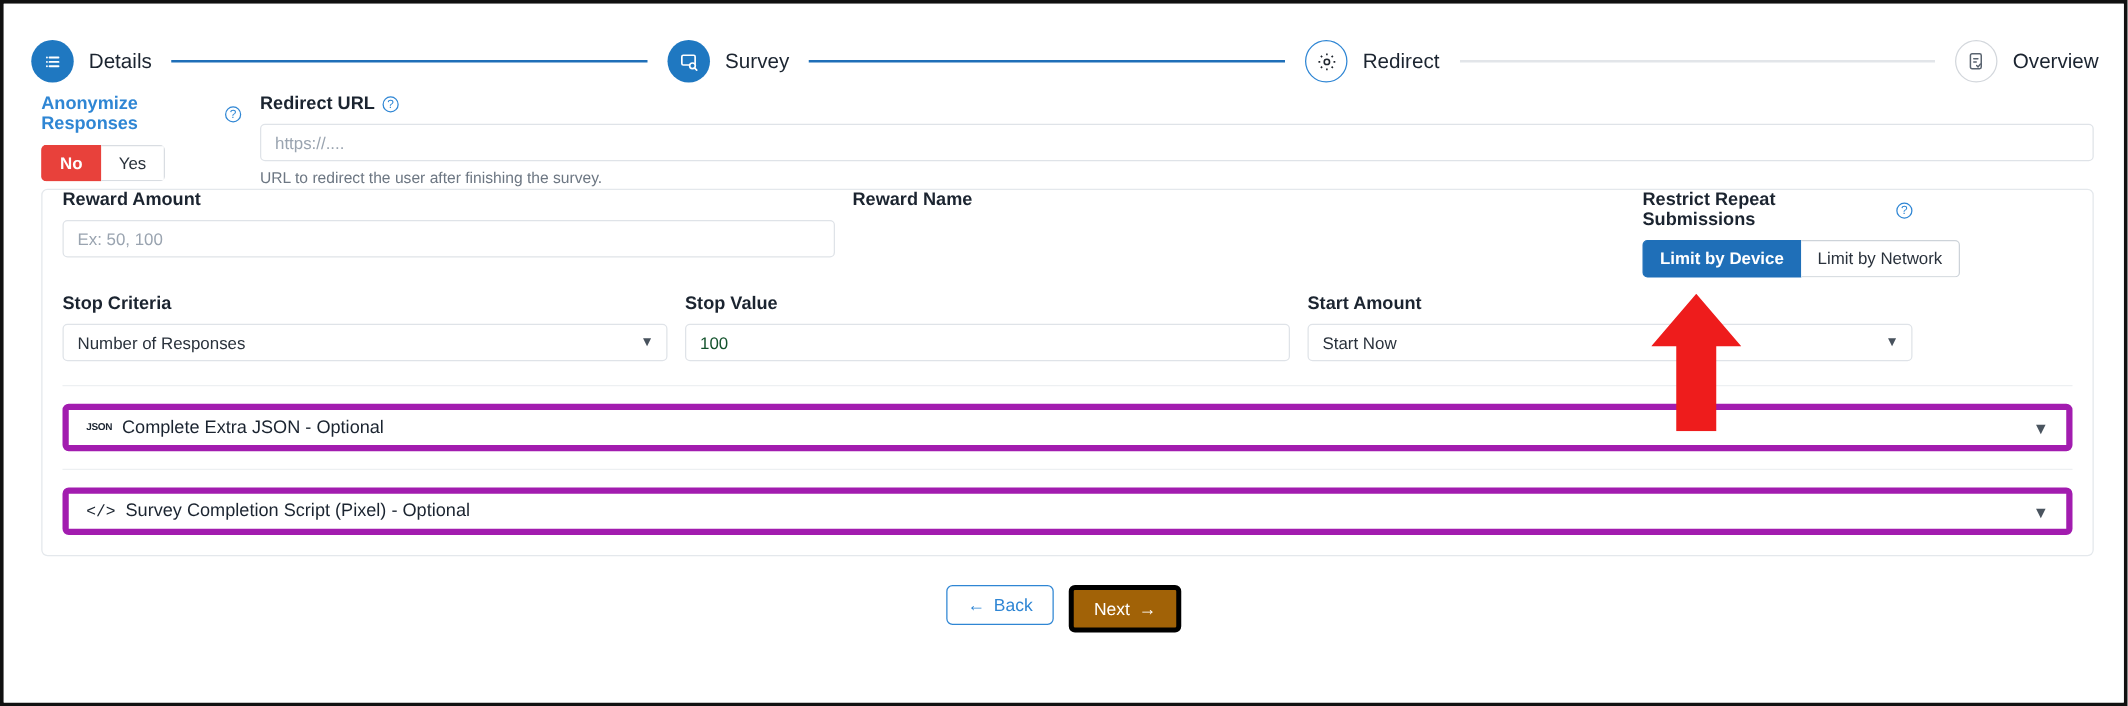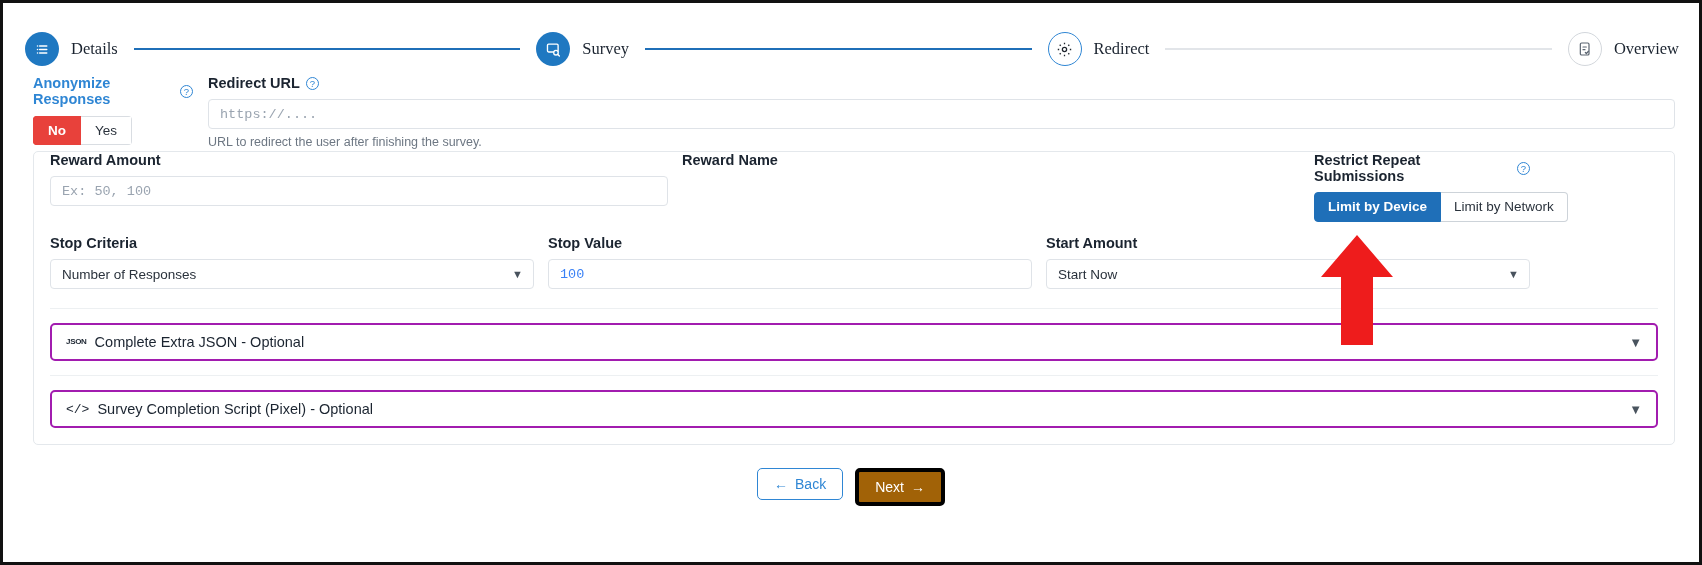--- a/index.html
+++ b/index.html
@@ -17,21 +17,21 @@
   .page {
     position: absolute; left: 0; top: 0; right: 0; bottom: 0;
     background: #ffffff;
     padding: 0;
   }
   
   .stepper {
     position: absolute; left: 22px; top: 25px; right: 20px; height: 42px;
     display: flex; align-items: center;
   }
-  .step { display: flex; align-items: center; flex: 0 0 auto; font-family: Liberation Serif, serif; }
+  .step { display: flex; align-items: center; flex: 0 0 auto; }
   .step-circle {
     width: 34px; height: 34px; border-radius: 50%;
     display: flex; align-items: center; justify-content: center;
     flex: 0 0 auto;
   }
   .step-circle.filled { background: #1f78c1; color: #fff; }
   .step-circle.outline-blue { background: #fff; border: 1.5px solid #2f86d4; color: #20262e; }
   .step-circle.outline-grey { background: #fff; border: 1.5px solid #d3d7dc; color: #5a6470; }
   .step-label {
     margin-left: 12px; font-size: 16.5px; color: #1b2430; white-space: nowrap;
@@ -60,22 +60,22 @@
   }
   .toggle-btn.red-active {
     background: #e8413b; border-color: #e8413b; color: #fff; font-weight: bold;
   }
   .toggle-btn + .toggle-btn { border-left: none; }
 
   .redirect-block { position: absolute; left: 175px; top: 0; right: 0; }
   .txt-input {
     width: 100%; height: 30px; margin-top: 8px;
     border: 1px solid #dfe3e8; border-radius: 4px;
-    font-size: 13.5px; color: #3b82f6; padding: 0 11px;
-    font-family: Liberation Mono, monospace; background: #fff;
+    font-size: 13.5px; color: #14532d; padding: 0 11px;
+    font-family: Liberation Sans, sans-serif; background: #fff;
   }
   .txt-input::placeholder { color: #9aa4b0; }
   .helper-text { font-size: 12.5px; color: #6d7783; margin-top: 6px; }
 
   
   .adv-card {
     position: absolute; left: 30px; top: 148px; right: 24px;
     border: 1px solid #e4e8ec; border-radius: 5px; background: #fff;
     height: 294px;
   }
@@ -110,21 +110,21 @@
     white-space: nowrap;
   }
   .seg-btn.active {
     background: #1f6fb8; border-color: #1f6fb8; color: #fff; font-weight: bold;
     border-radius: 4px 0 0 4px;
   }
   .seg-btn.last { border-radius: 0 4px 4px 0; border-left: none; }
 
   
   .sub-panel {
-    border: 2px solid #a21caf; border-radius: 5px; height: 38px;
+    border: 5px solid #a21caf; border-radius: 5px; height: 38px;
     display: flex; align-items: center; padding: 0 14px;
     font-size: 14.5px; color: #1b2430; cursor: pointer; background: #fff;
   }
   .sub-panel .lead { margin-right: 8px; display: inline-flex; align-items: center; }
   .json-glyph {
     font-size: 8px; font-weight: bold; letter-spacing: -0.3px;
     border: 0; color: #1b2430; transform: translateY(-1px);
   }
   .code-glyph { font-size: 13px; color: #1b2430; font-family: "Liberation Mono", monospace; }
   .sub-chev { margin-left: auto; color: #4a545f; font-size: 13px; }

